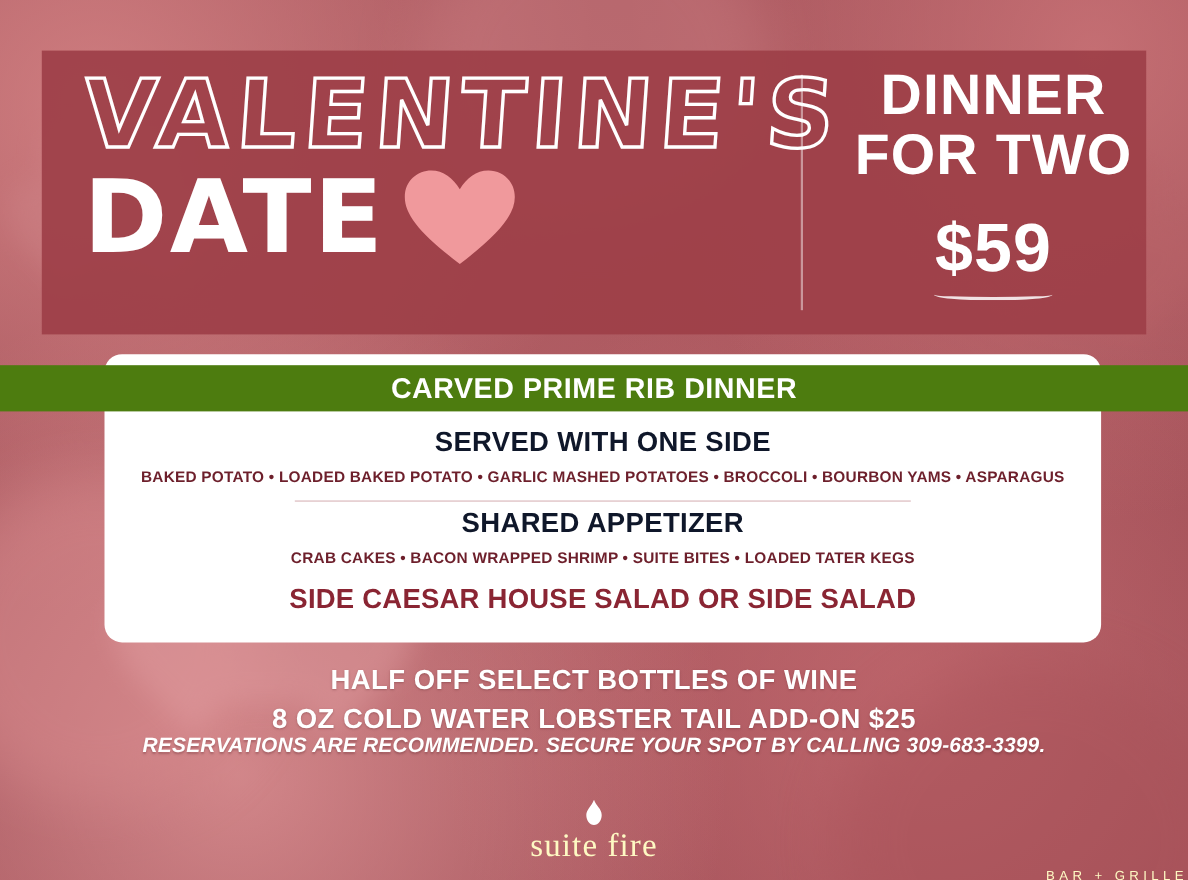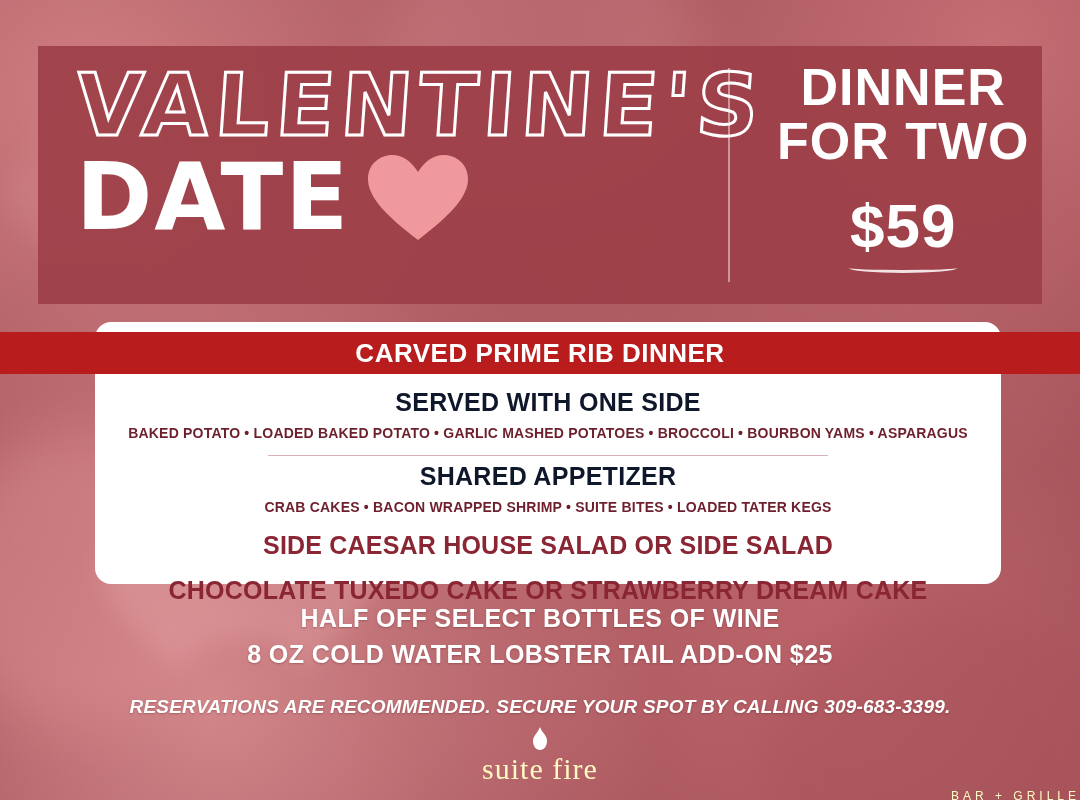--- a/index.html
+++ b/index.html
@@ -144,21 +144,21 @@
     left: 95px; top: 322px;
     width: 906px; height: 262px;
     background: #ffffff;
     border-radius: 16px;
     overflow: hidden;
   }
   .menu-title-bar {
     position: absolute;
     left: 0; top: 332px;
     width: 1080px; height: 42px;
-    background: #b91c1c;
+    background: #4d7c0f;
     display: flex;
     align-items: center;
     justify-content: center;
   }
   .menu-title {
     color: #ffffff;
     font-size: 26px;
     font-weight: bold;
     letter-spacing: .5px;
   }
@@ -208,21 +208,21 @@
   }
   .promo-line {
     font-size: 25px;
     font-weight: bold;
     letter-spacing: .4px;
     line-height: 1.45;
     text-shadow: 0 1px 2px rgba(90,35,40,.35);
   }
   .reservations {
     position: absolute;
-    left: 0; top: 696px;
+    left: 0; top: 668px;
     width: 1080px;
     text-align: center;
     color: #ffffff;
     font-size: 19px;
     font-style: italic;
     font-weight: bold;
     letter-spacing: .2px;
     text-shadow: 0 1px 2px rgba(90,35,40,.35);
   }
 
@@ -287,21 +287,20 @@
   <div class="menu-title-bar">
     <span class="menu-title">CARVED PRIME RIB DINNER</span>
   </div>
   <div class="card-body">
     <div class="sec-head">SERVED WITH ONE SIDE</div>
     <div class="sec-items">BAKED POTATO  •  LOADED BAKED POTATO  •  GARLIC MASHED POTATOES • BROCCOLI  •  BOURBON YAMS • ASPARAGUS</div>
     <div class="rule"></div>
     <div class="sec-head">SHARED APPETIZER</div>
     <div class="sec-items">CRAB CAKES • BACON WRAPPED SHRIMP  • SUITE BITES • LOADED TATER KEGS</div>
     <div class="big-line">SIDE CAESAR HOUSE SALAD OR SIDE SALAD</div>
-    <div class="big-line">CHOCOLATE TUXEDO CAKE OR STRAWBERRY DREAM CAKE</div>
   </div>
 
   <div class="promo">
     <div class="promo-line">HALF OFF SELECT BOTTLES OF WINE</div>
     <div class="promo-line">8 OZ COLD WATER LOBSTER TAIL ADD-ON $25</div>
   </div>
 
   <div class="reservations">RESERVATIONS ARE RECOMMENDED. SECURE YOUR SPOT BY CALLING 309-683-3399.</div>
 
   <div class="logo">

